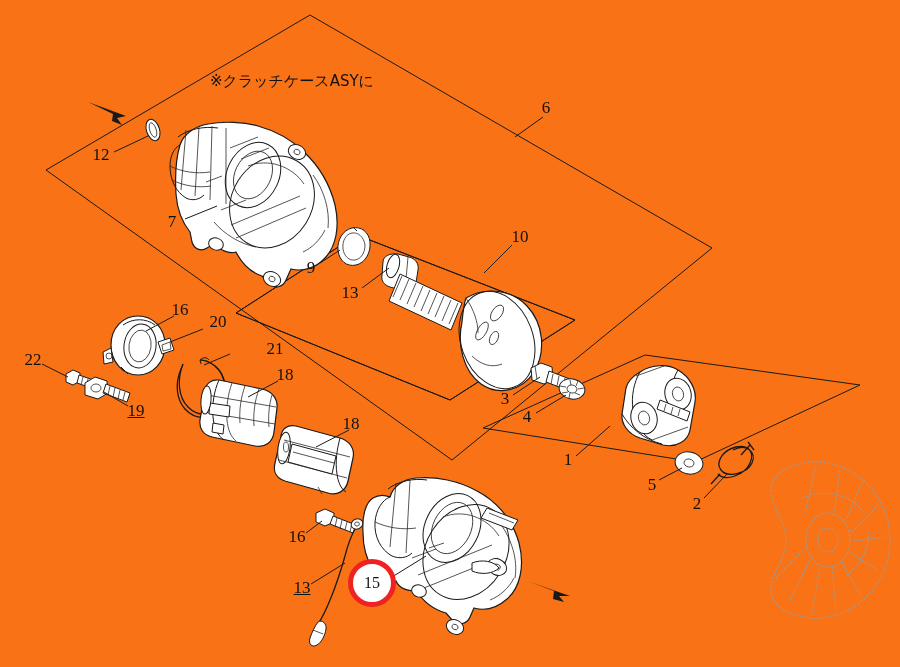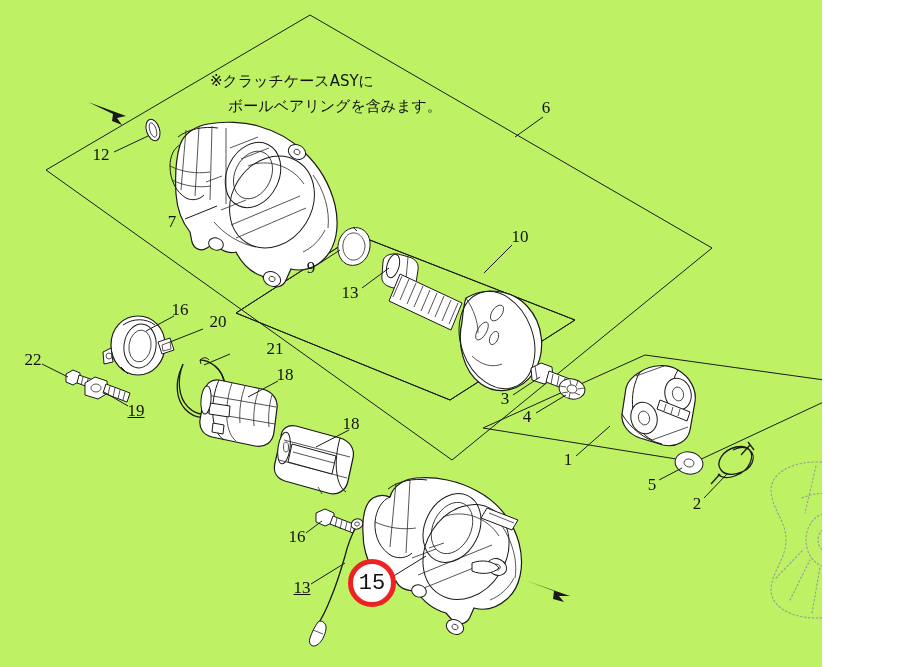--- a/index.html
+++ b/index.html
@@ -6,23 +6,23 @@
   html, body {
     margin: 0;
     padding: 0;
     background: #ffffff;
   }
   body {
     font-family: "Liberation Sans", sans-serif;
   }
   #page {
     position: relative;
-    width: 822px;
+    width: 900px;
     height: 667px;
-    background: #bef264;
+    background: #f97316;
     overflow: hidden;
   }
   #diagram-svg {
     position: absolute;
     left: 0;
     top: 0;
     width: 900px;
     height: 667px;
   }
   .note-text {
@@ -37,22 +37,22 @@
   .callout-label {
     position: absolute;
     font-family: "Liberation Serif", "DejaVu Serif", serif;
     font-size: 17px;
     color: #111111;
     transform: translate(-50%, -50%);
     white-space: nowrap;
   }
   .highlight-label {
     position: absolute;
-    font-family: Liberation Mono, monospace;
-    font-size: 22px;
+    font-family: Liberation Serif, serif;
+    font-size: 16px;
     color: #111111;
     transform: translate(-50%, -50%);
     z-index: 5;
   }
   .highlight-ring {
     position: absolute;
     border-radius: 50%;
     box-sizing: border-box;
     background: #ffffff;
     z-index: 4;
@@ -468,21 +468,20 @@
 
       <path class="lead" d="M306,533 L322,521"></path>
 
       <path class="lead" d="M311,584 L345,563"></path>
 
       <path class="lead" d="M392,577 L426,556"></path>
     </g>
   </svg>
 
   <div class="note-text" style="left:210px; top:70px;">※クラッチケースASYに</div>
-  <div class="note-text" style="left:228px; top:95px;">ボールベアリングを含みます。</div>
 
   <div class="callout-label" style="left:568px; top:460px;">1</div>
   <div class="callout-label" style="left:697px; top:504px;">2</div>
   <div class="callout-label" style="left:505px; top:399px;">3</div>
   <div class="callout-label" style="left:527px; top:417px;">4</div>
   <div class="callout-label" style="left:652px; top:485px;">5</div>
   <div class="callout-label" style="left:546px; top:108px;">6</div>
   <div class="callout-label" style="left:172px; top:222px;">7</div>
   <div class="callout-label" style="left:311px; top:268px;">9</div>
   <div class="callout-label" style="left:520px; top:237px;">10</div>

